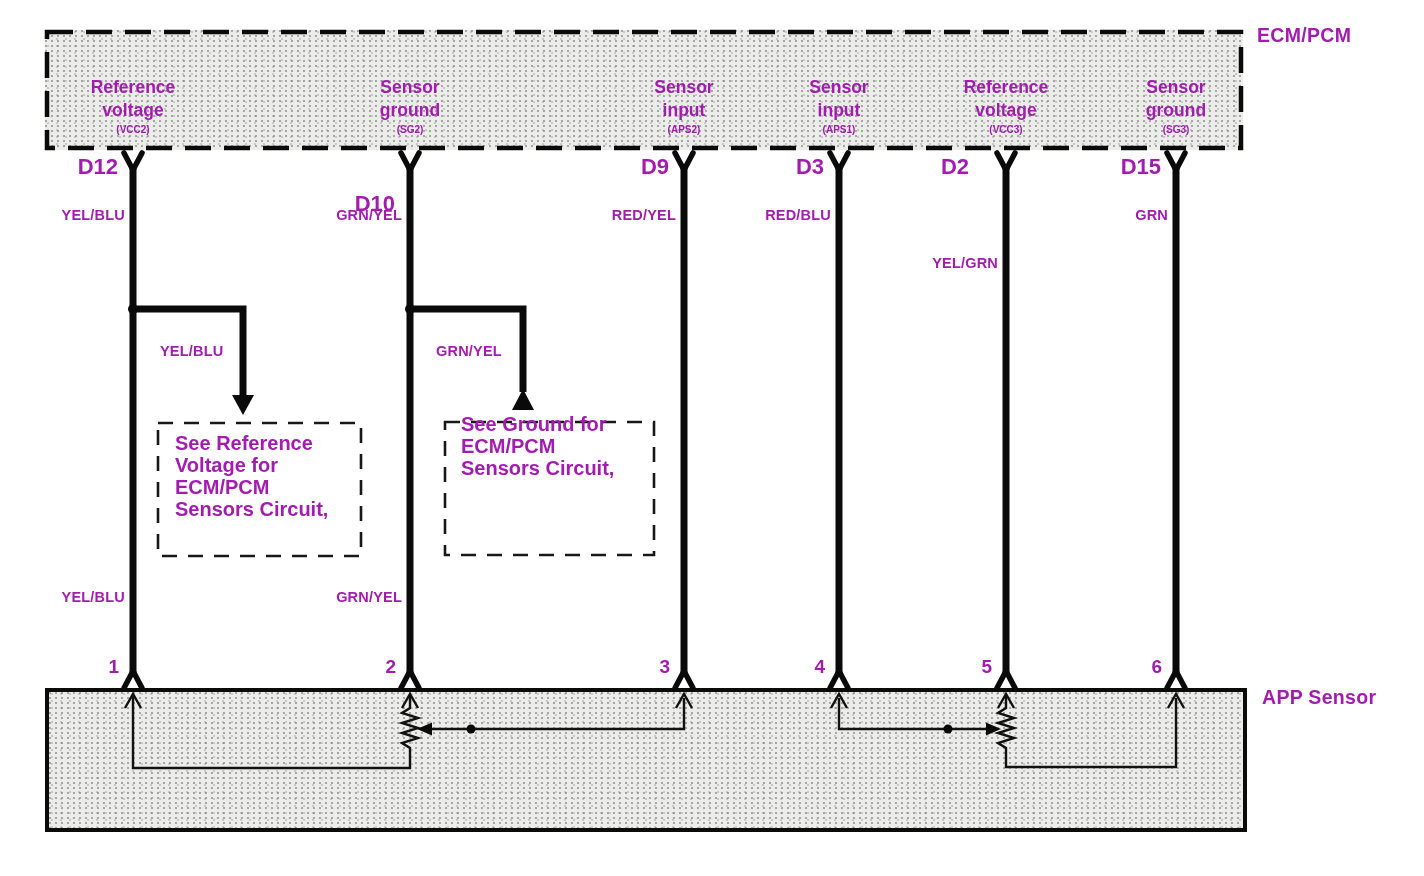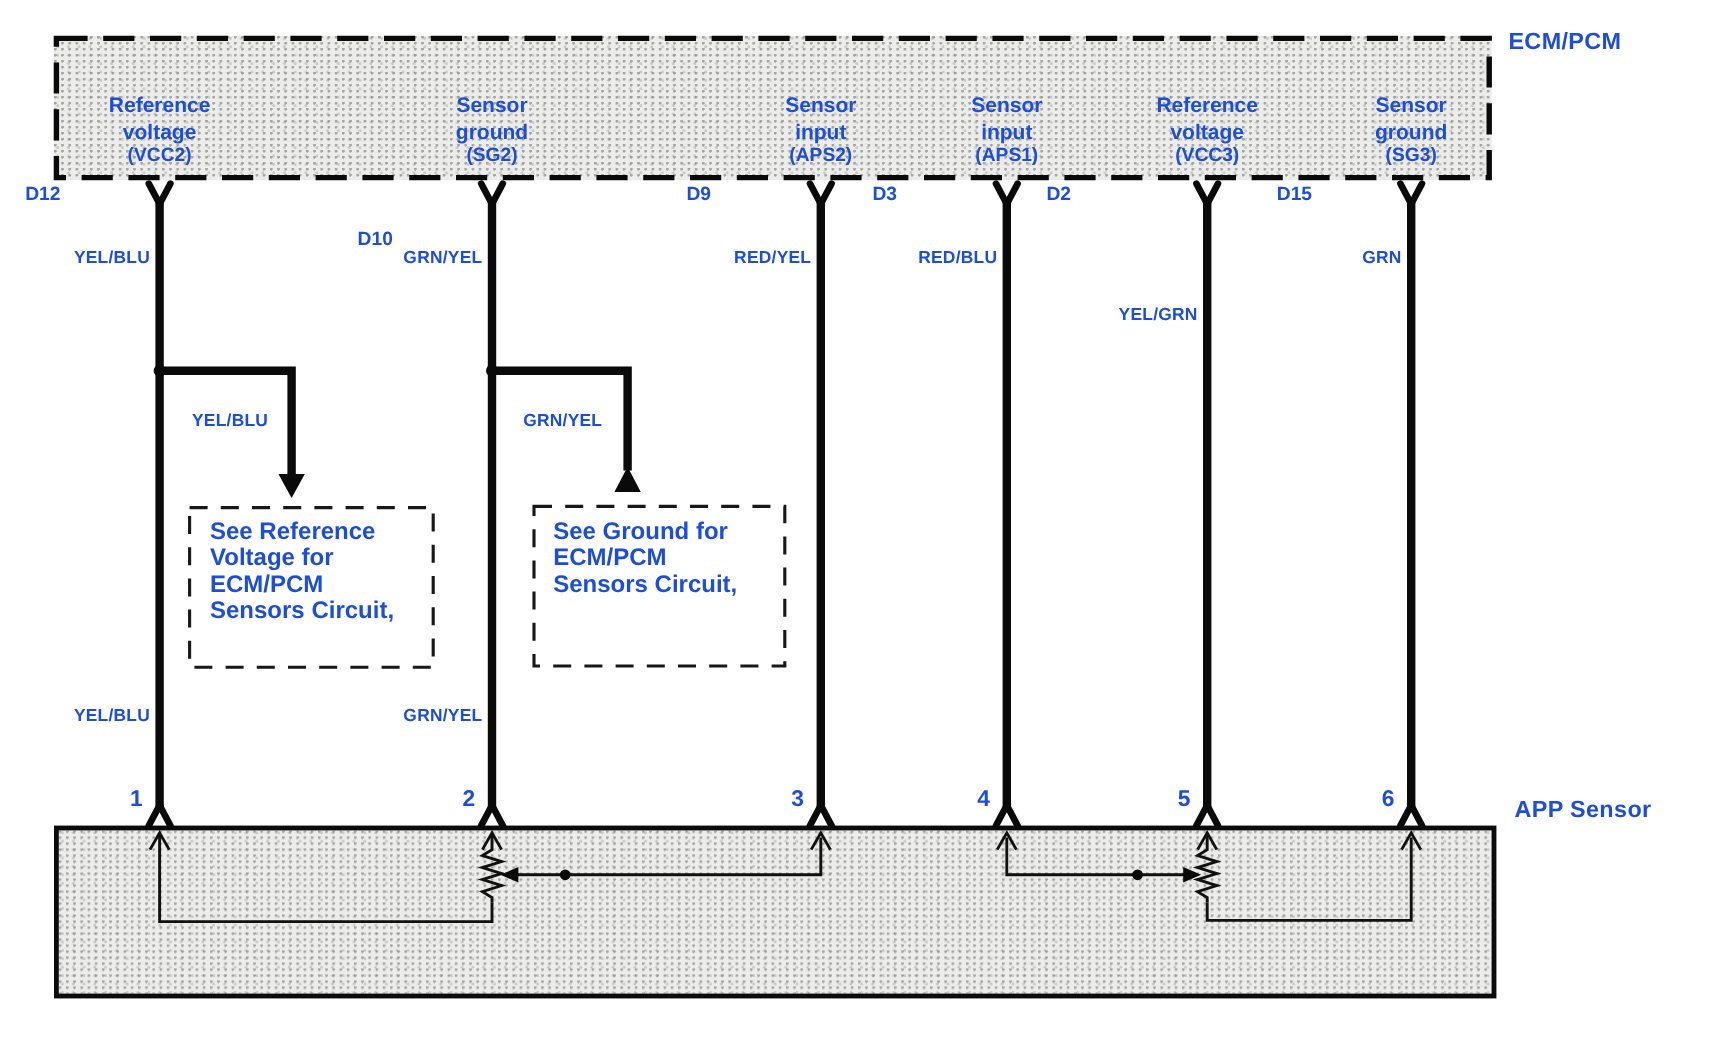--- a/index.html
+++ b/index.html
@@ -1,35 +1,35 @@
 <!DOCTYPE html>
 <html><head>
 <meta charset="utf-8">
 <style>
   html,body{margin:0;padding:0;background:#fff;}
   .canvas{position:relative;width:1424px;height:876px;background:#ffffff;overflow:hidden;
-          font-family:"Liberation Sans", sans-serif;color:#1d4ed8;}
+          font-family:"Liberation Sans", sans-serif;color:#a21caf;}
   .stipple{
     background-color:#ececea;
     background-image:
       radial-gradient(circle at 1px 1px, rgba(95,95,95,.50) 1px, transparent 1.4px),
       radial-gradient(circle at 3px 2px, rgba(135,135,135,.35) 1px, transparent 1.3px);
     background-size:6px 5px, 9px 7px;
   }
   .ecm-box{position:absolute;left:45px;top:30px;width:1198px;height:120px;z-index:1;}
   .app-box{position:absolute;left:45px;top:688px;width:1202px;height:144px;z-index:1;
            border:4px solid #0b0b0b;box-sizing:border-box;}
   .lines-svg{position:absolute;left:0;top:0;z-index:2;}
   .lbl{position:absolute;z-index:3;white-space:nowrap;}
   .box-title{font-size:19.5px;font-weight:600;letter-spacing:.3px;}
   .term{position:absolute;top:76px;width:170px;text-align:center;z-index:3;
         font-size:17.5px;line-height:23px;font-weight:700;}
-  .term .sub{font-size:16px;line-height:15px;font-weight:700;text-align:center;}
-  .dpin{position:absolute;top:154px;width:97px;text-align:left;z-index:3;
-        font-size:16px;font-weight:700;}
+  .term .sub{font-size:10px;line-height:15px;font-weight:700;text-align:center;}
+  .dpin{position:absolute;top:154px;width:97px;text-align:right;z-index:3;
+        font-size:22px;font-weight:700;}
   .wcolor{position:absolute;width:110px;text-align:right;z-index:3;
         font-size:14.5px;font-weight:600;letter-spacing:.2px;}
   .wcolor-mid{position:absolute;top:343px;z-index:3;font-size:14.5px;font-weight:600;letter-spacing:.2px;}
   .pnum{position:absolute;top:656px;width:50px;text-align:right;z-index:3;
         font-size:19px;font-weight:700;}
   .callout-text{position:absolute;z-index:3;font-size:20px;line-height:22px;font-weight:600;}
   
   .wire{stroke:#0a0a0a;stroke-width:7;}
   .fork{stroke:#0a0a0a;stroke-width:5.5;fill:none;stroke-linecap:round;}
   .thin{stroke:#111;stroke-width:2.4;fill:none;}
@@ -119,21 +119,21 @@
     <g>
       <path class="thin" d="M839 698 V729 H987"></path>
       <polygon class="blk" points="1001,729 986,722.5 986,735.5"></polygon>
       <circle class="blk" cx="948" cy="729" r="4.5"></circle>
       <path class="thin" d="M1006 696 L1006 708 L998 713 L1014 718 L998 723 L1014 728 L998 733 L1014 738 L998 743 L1006 748 L1006 752"></path>
       <path class="thin" d="M1006 752 V767 H1176 V698"></path>
     </g>
   </svg>
 
   <div class="lbl box-title" style="left:1257px;top:24px;">ECM/PCM</div>
-  <div class="lbl box-title" style="left:1262px;top:664px;">APP Sensor</div>
+  <div class="lbl box-title" style="left:1262px;top:686px;">APP Sensor</div>
 
   <div class="term" style="left:48px;">
     <div>Reference</div>
     <div>voltage</div>
     <div class="sub">(VCC2)</div>
   </div>
   <div class="term" style="left:325px;">
     <div>Sensor</div>
     <div>ground</div>
     <div class="sub">(SG2)</div>
@@ -185,19 +185,19 @@
   <div class="pnum" style="left:775px;">4</div>
   <div class="pnum" style="left:942px;">5</div>
   <div class="pnum" style="left:1112px;">6</div>
 
   <div class="callout-text" style="left:175px;top:432px;">
     <div>See Reference</div>
     <div>Voltage for</div>
     <div>ECM/PCM</div>
     <div>Sensors Circuit,</div>
   </div>
-  <div class="callout-text" style="left:461px;top:432px;">
+  <div class="callout-text" style="left:461px;top:413px;">
     <div>See Ground for</div>
     <div>ECM/PCM</div>
     <div>Sensors Circuit,</div>
   </div>
 
 </div>
 
 </body></html>

